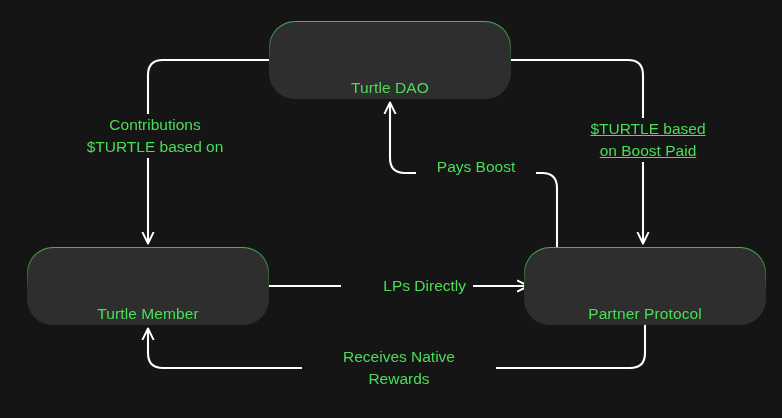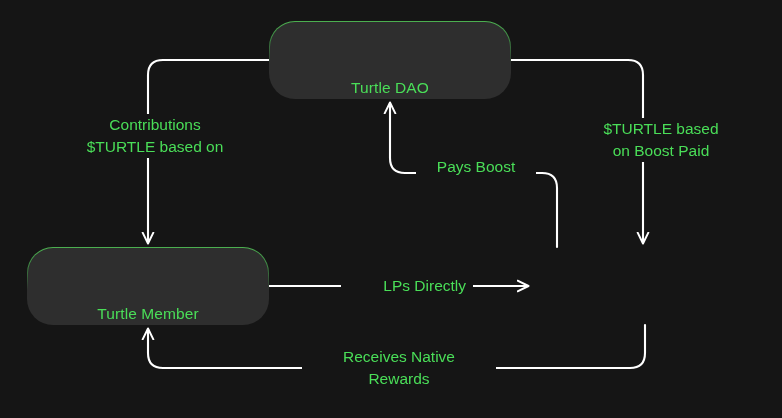--- a/index.html
+++ b/index.html
@@ -52,21 +52,21 @@
     position: absolute;
     color: #4ade58;
     font-size: 15.5px;
     line-height: 22px;
     text-align: center;
     white-space: nowrap;
     background: #151515;
     padding: 0 7px;
   }
   #label-turtle-contributions { left: 53px;  top: 114px; width: 190px; }
-  #label-turtle-boost-paid    { left: 563px; top: 118px; width: 182px; }
+  #label-turtle-boost-paid    { left: 550px; top: 118px; width: 182px; text-decoration: underline; }
   #label-pays-boost           { left: 416px; top: 156px; width: 106px; }
   #label-lps-directly         { left: 341px; top: 275px; width: 118px; text-align: right; }
   #label-receives-native-rewards { left: 302px; top: 346px; width: 180px; }
 </style>
 </head>
 <body>
 
 <div id="canvas">
 
   <svg id="flow-svg" viewBox="0 0 782 418" xmlns="http://www.w3.org/2000/svg">
@@ -91,20 +91,23 @@
   </svg>
 
   <div class="node" id="node-turtle-dao">
     <span class="node-label">Turtle DAO</span>
   </div>
 
   <div class="node" id="node-turtle-member">
     <span class="node-label">Turtle Member</span>
   </div>
 
+  <div class="node" id="node-partner-protocol">
+    <span class="node-label">Partner Protocol</span>
+  </div>
 
   <div class="edge-label" id="label-turtle-contributions">
     <div>Contributions</div>
     <div>$TURTLE based on</div>
   </div>
 
   <div class="edge-label" id="label-turtle-boost-paid">
     <div>$TURTLE based</div>
     <div>on Boost Paid</div>
   </div>

